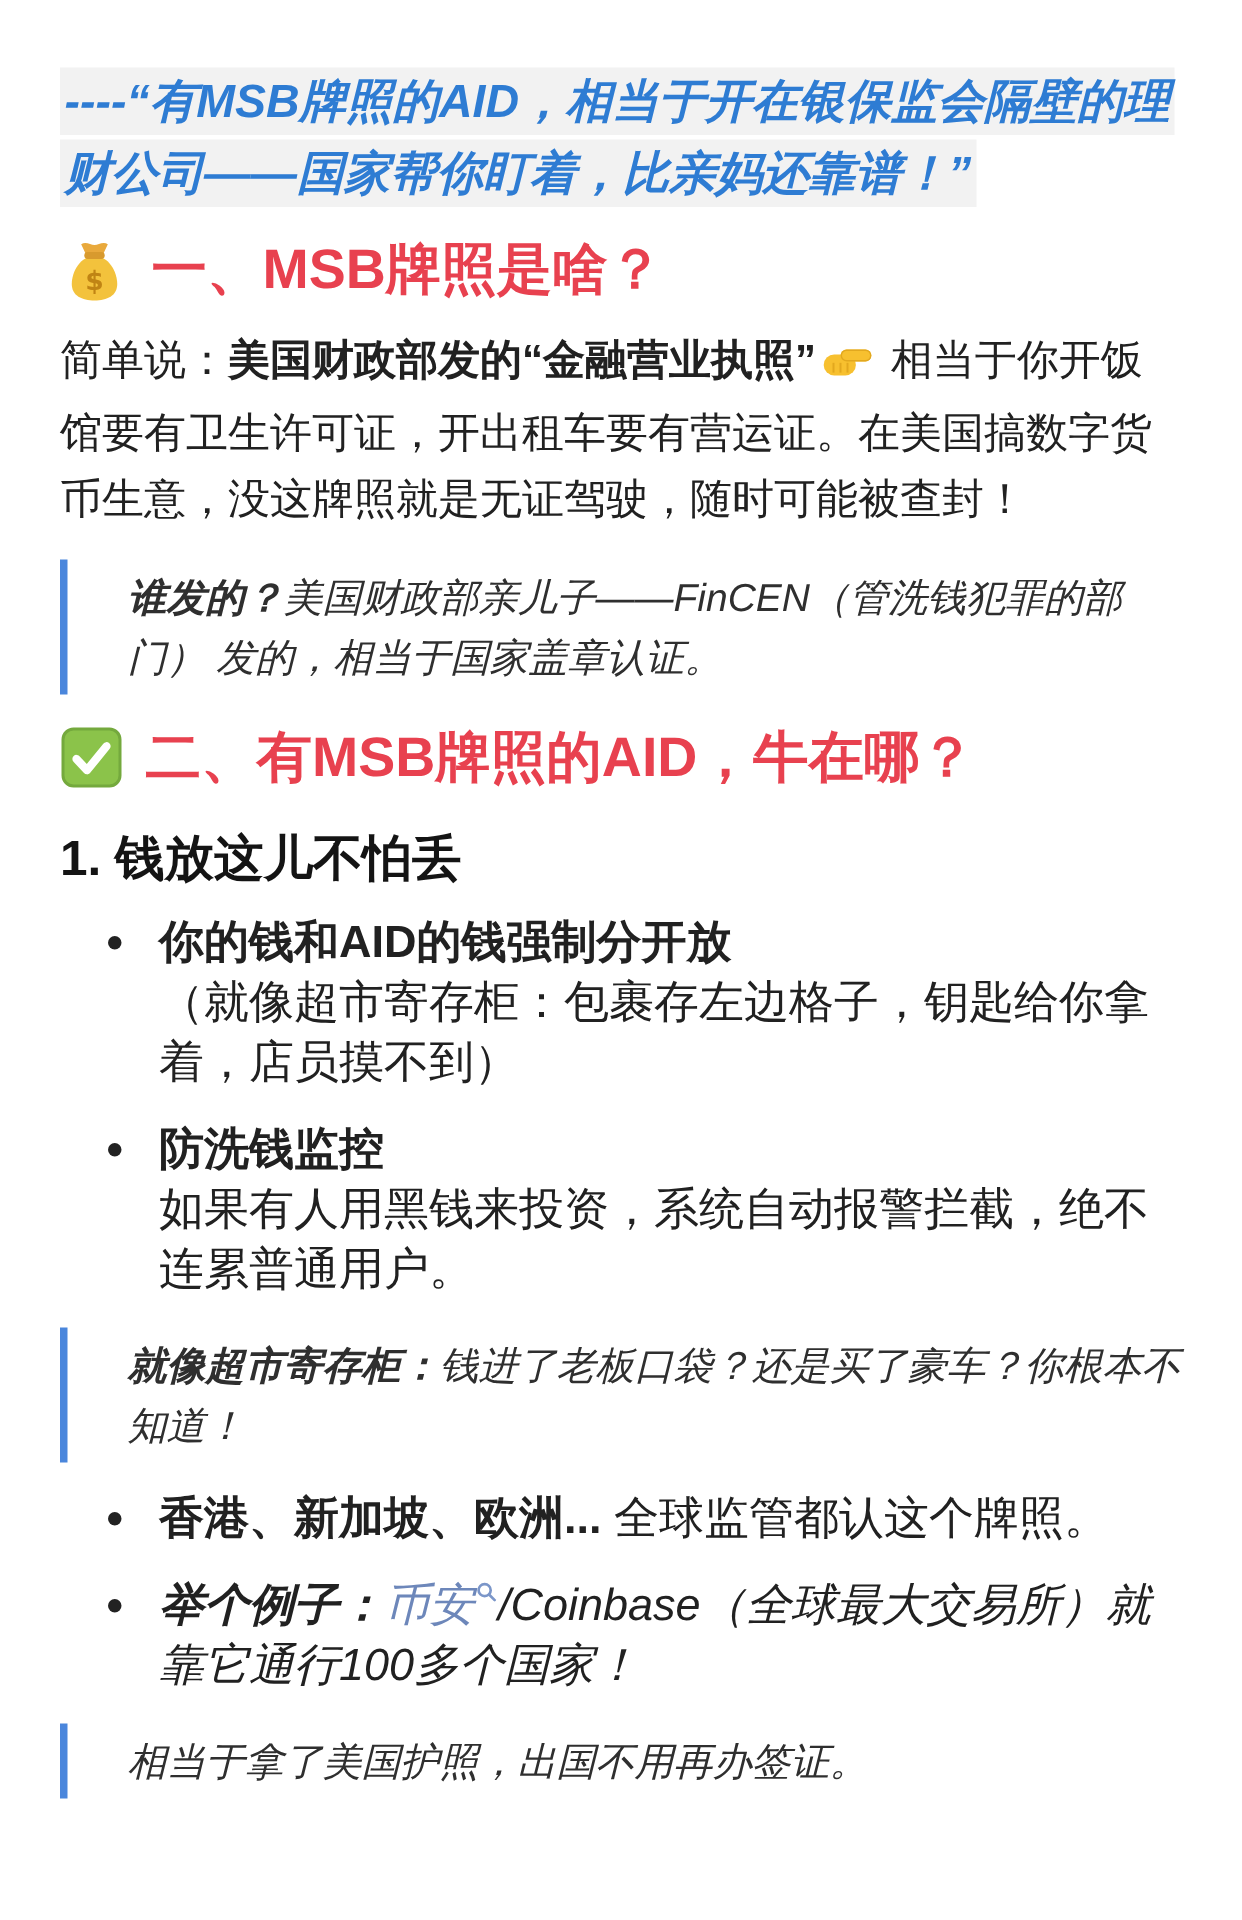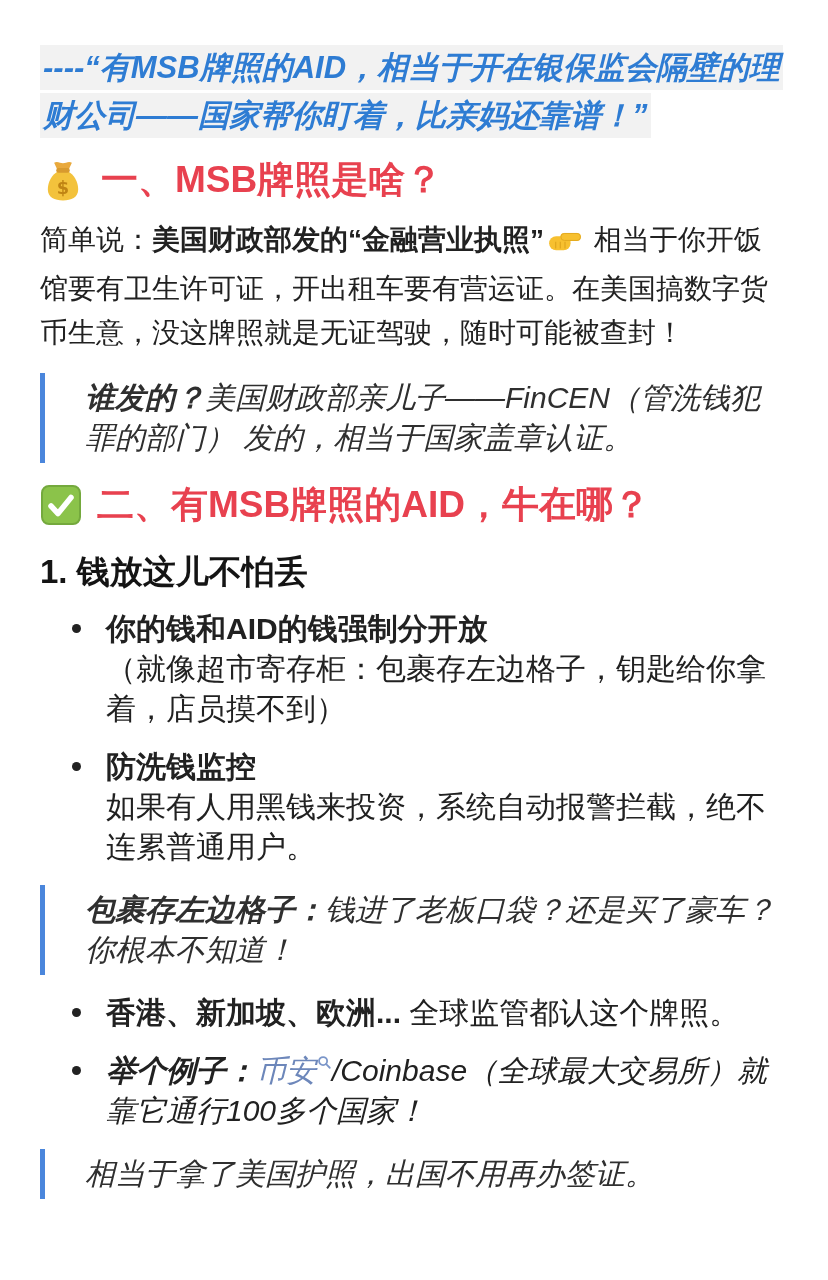--- a/index.html
+++ b/index.html
@@ -31,21 +31,21 @@
 
   
   .para{font-size:28px;line-height:44px;margin:14px 0 0 0;color:#212121;}
   .para b{font-weight:bold;}
   .emoji-inline{display:inline-block;vertical-align:-5px;margin:0 4px;}
 
   
   blockquote{
     margin:18px 0 0 0;padding:5px 0 5px 40px;
     border-left:5px solid #4A86DC;
-    font-size:30px;line-height:40px;font-style:italic;color:#2F2F2F;
+    font-size:26px;line-height:40px;font-style:italic;color:#2F2F2F;
   }
   blockquote b{font-weight:bold;}
 
   
   .h3{font-size:33px;font-weight:bold;line-height:38px;margin:24px 0 0 0;color:#141414;}
 
   
   ul{list-style:none;margin:6px 0 0 0;padding:0 0 0 32px;}
   li{display:flex;margin:18px 0 0 0;font-size:30px;line-height:40px;}
   .dot{flex:none;width:9px;height:9px;border-radius:50%;background:#222;margin:15px 25px 0 0;}
@@ -118,21 +118,21 @@
     <li>
       <span class="dot"></span>
       <div class="li-body">
         <div class="li-lead">防洗钱监控</div>
         <div class="li-rest">如果有人用黑钱来投资，系统自动报警拦截，绝不连累普通用户。</div>
       </div>
     </li>
   </ul>
 
   <blockquote>
-    <b>包裹存左边格子：</b><span>钱进了老板口袋？还是买了豪车？你根本不知道！</span>
+    <b>就像超市寄存柜：</b><span>钱进了老板口袋？还是买了豪车？你根本不知道！</span>
   </blockquote>
 
   <ul>
     <li>
       <span class="dot"></span>
       <div class="li-body">
         <b>香港、新加坡、欧洲...</b><span> 全球监管都认这个牌照。</span>
       </div>
     </li>
     <li class="italic">

